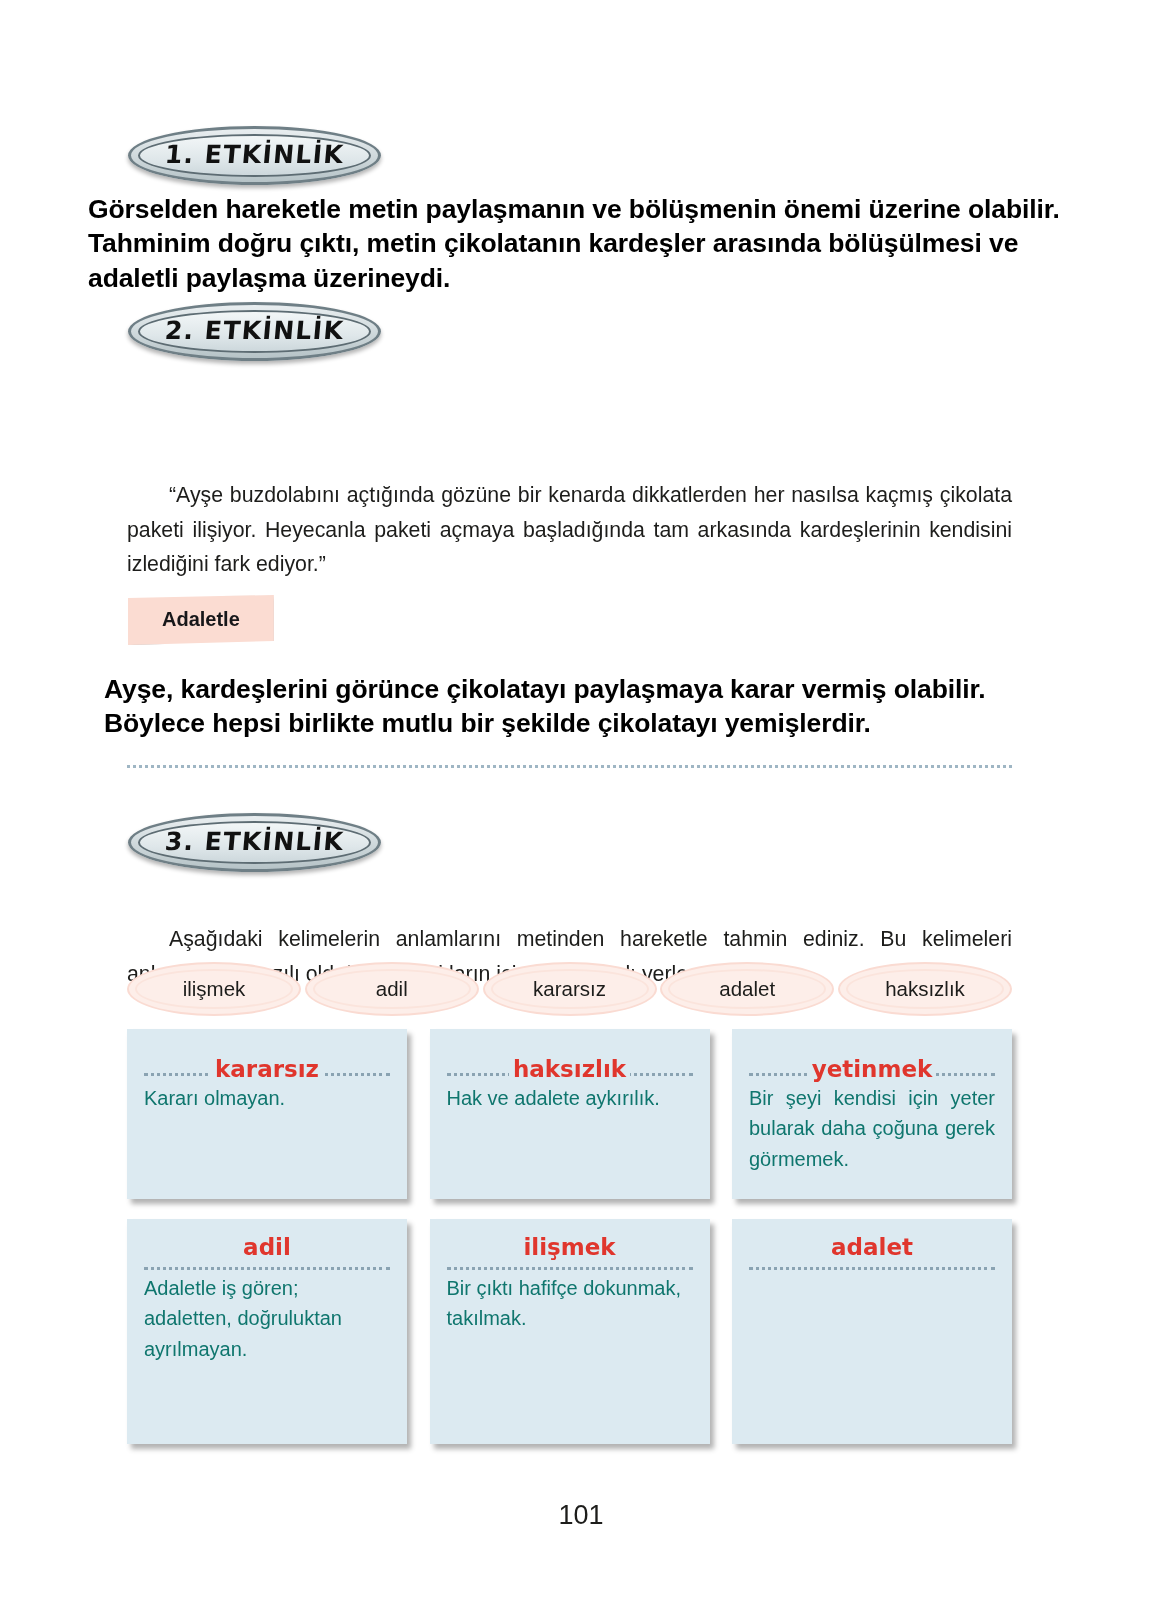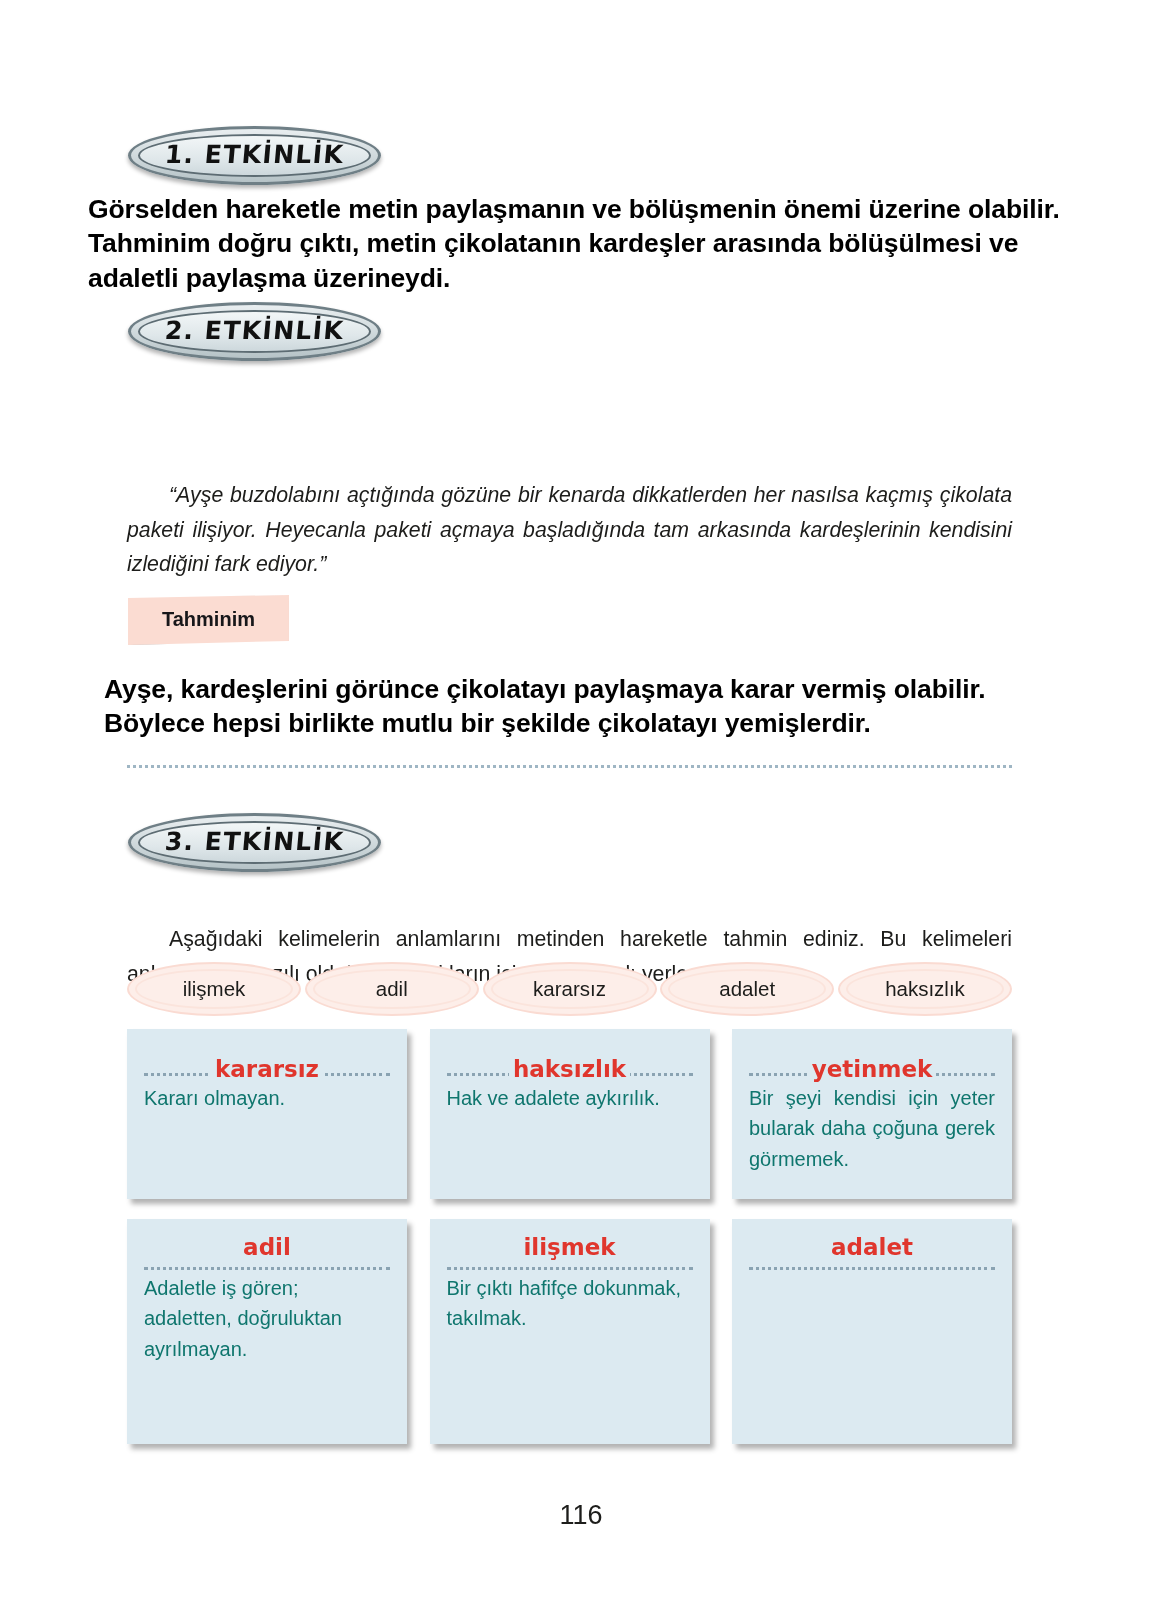--- a/index.html
+++ b/index.html
@@ -62,21 +62,20 @@
     font-size: 21.3px;
     line-height: 1.62;
     color: #1d1d1b;
     text-align: justify;
   }
   .body-par.indent { text-indent: 42px; }
   .quote-par {
     font-size: 21.3px;
     line-height: 1.62;
     color: #1d1d1b;
-    font-style: italic;
     text-align: justify;
     text-indent: 42px;
   }
 
   
   .tahminim {
     position: relative;
     display: inline-block;
     background: #fbdcd2;
     padding: 13px 34px 14px 34px;
@@ -196,21 +195,21 @@
   <div style="position:absolute; left:128px; top:302px;">
     <div class="badge">
       <span class="badge-label">2. ETKİNLİK</span>
     </div>
   </div>
 
 
   <div class="quote-par" style="position:absolute; left:127px; top:478px; width:885px;">“Ayşe buzdolabını açtığında gözüne bir kenarda dikkatlerden her nasılsa kaçmış çikolata paketi ilişiyor. Heyecanla paketi açmaya başladığında tam arkasında kardeşlerinin kendisini izlediğini fark ediyor.”</div>
 
   <div style="position:absolute; left:128px; top:595px;">
-    <div class="tahminim">Tahminim</div>
+    <div class="tahminim">Adaletle</div>
   </div>
 
   <div class="redblock" style="position:absolute; left:104px; top:672px; width:980px; height:80px; overflow:hidden;">Ayşe, kardeşlerini görünce çikolatayı paylaşmaya karar vermiş olabilir. Böylece hepsi birlikte mutlu bir şekilde çikolatayı yemişlerdir.</div>
 
   <div class="dotted-rule" style="position:absolute; left:127px; top:765px; width:885px;"></div>
 
   <div style="position:absolute; left:128px; top:813px;">
     <div class="badge">
       <span class="badge-label">3. ETKİNLİK</span>
     </div>
@@ -294,15 +293,15 @@
     <div class="card r2">
       <div class="card-head below">
         <div class="dots"></div>
         <div class="answer">
           <em>adalet</em>
         </div>
       </div>
     </div>
   </div>
 
-  <div class="page-number" style="position:absolute; left:0; top:1500px; width:1162px;">116</div>
+  <div class="page-number" style="position:absolute; left:0; top:1500px; width:1162px;">101</div>
 
 </div>
 
 </body></html>

